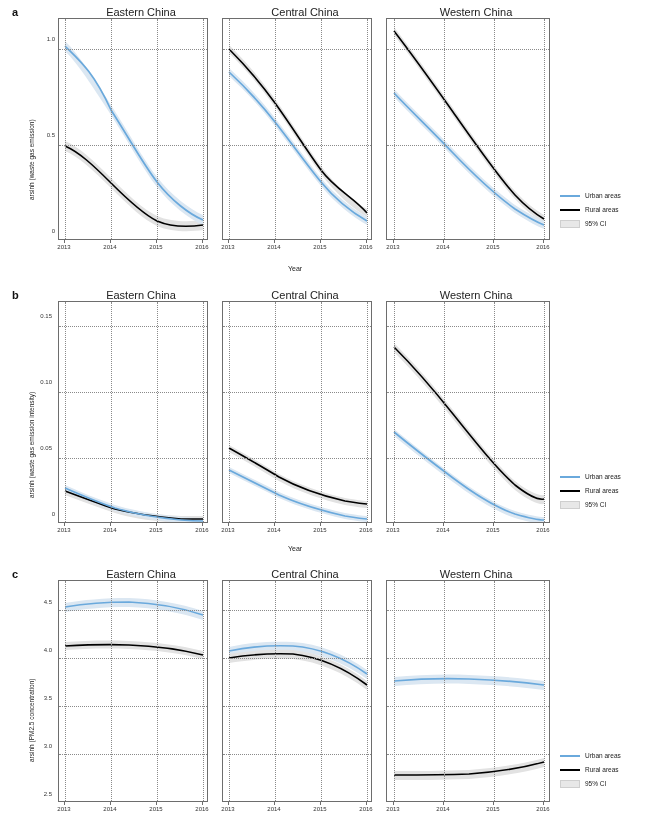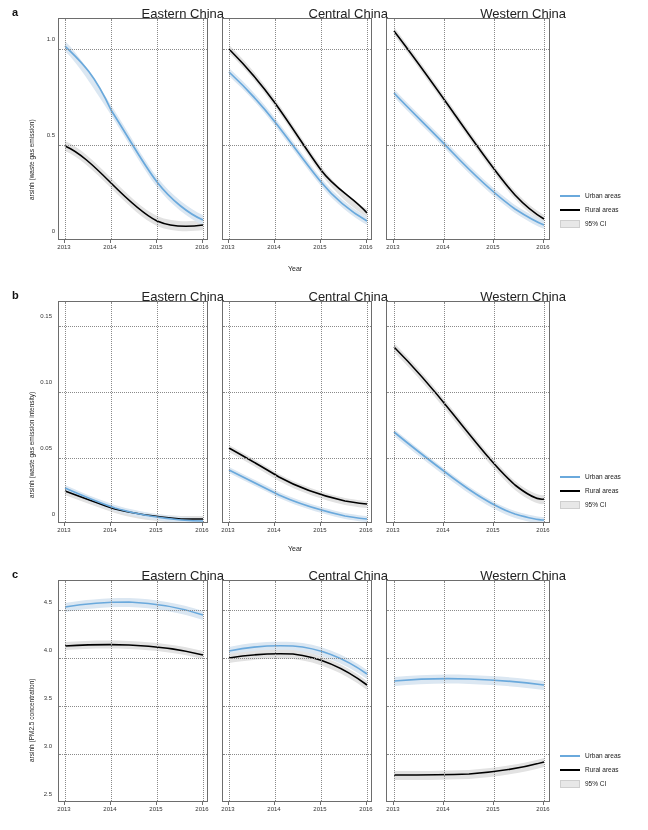--- a/index.html
+++ b/index.html
@@ -5,21 +5,21 @@
   html,body{margin:0;padding:0;background:#ffffff;}
   body{width:648px;height:830px;font-family:"Liberation Sans",sans-serif;color:#1a1a1a;}
   .page{position:relative;width:648px;height:830px;overflow:hidden;}
 
   .panel{position:absolute;left:0;width:648px;}
   .panel-letter{position:absolute;font-size:11px;font-weight:bold;color:#111;}
   .ylabel{position:absolute;font-size:6.5px;color:#222;transform:rotate(-90deg);transform-origin:left top;white-space:nowrap;}
   .xlabel{position:absolute;font-size:7px;color:#222;}
 
   .facet{position:absolute;}
-  .facet-title{position:absolute;top:0;left:16px;width:100%;text-align:right;font-size:13px;color:#222;}
+  .facet-title{position:absolute;top:0;left:8px;width:100%;text-align:center;font-size:11px;color:#222;}
   .plotbox{position:absolute;border:1px solid #6d6d6d;background:#fff;box-sizing:border-box;overflow:hidden;}
   .gridv,.gridh{position:absolute;background:transparent;}
   .gridv{width:0;border-left:1px dotted #8a8a8a;}
   .gridh{height:0;border-top:1px dotted #8a8a8a;}
   .tickx{position:absolute;font-size:6px;color:#333;text-align:center;width:30px;}
   .ticky{position:absolute;font-size:6px;color:#333;text-align:right;width:22px;}
   .tickmarkx{position:absolute;width:0;height:3px;border-left:1px solid #6d6d6d;}
 
   .legend{position:absolute;font-size:6.5px;color:#222;}
   .legend-row{display:flex;align-items:center;height:11px;margin-bottom:3px;}

